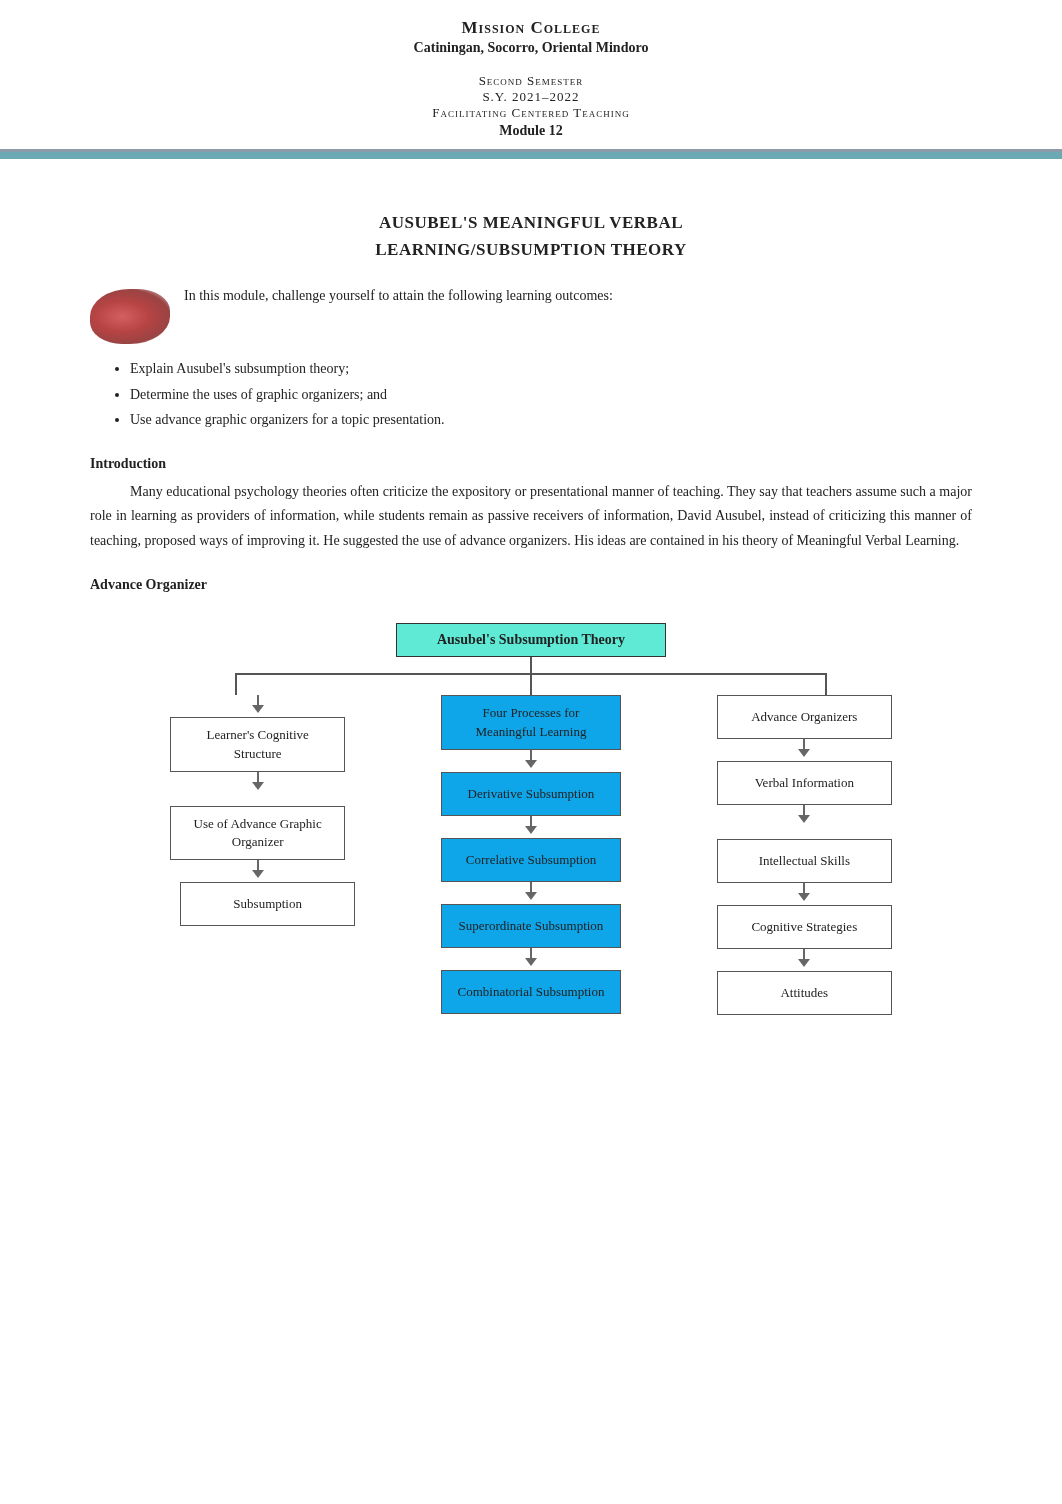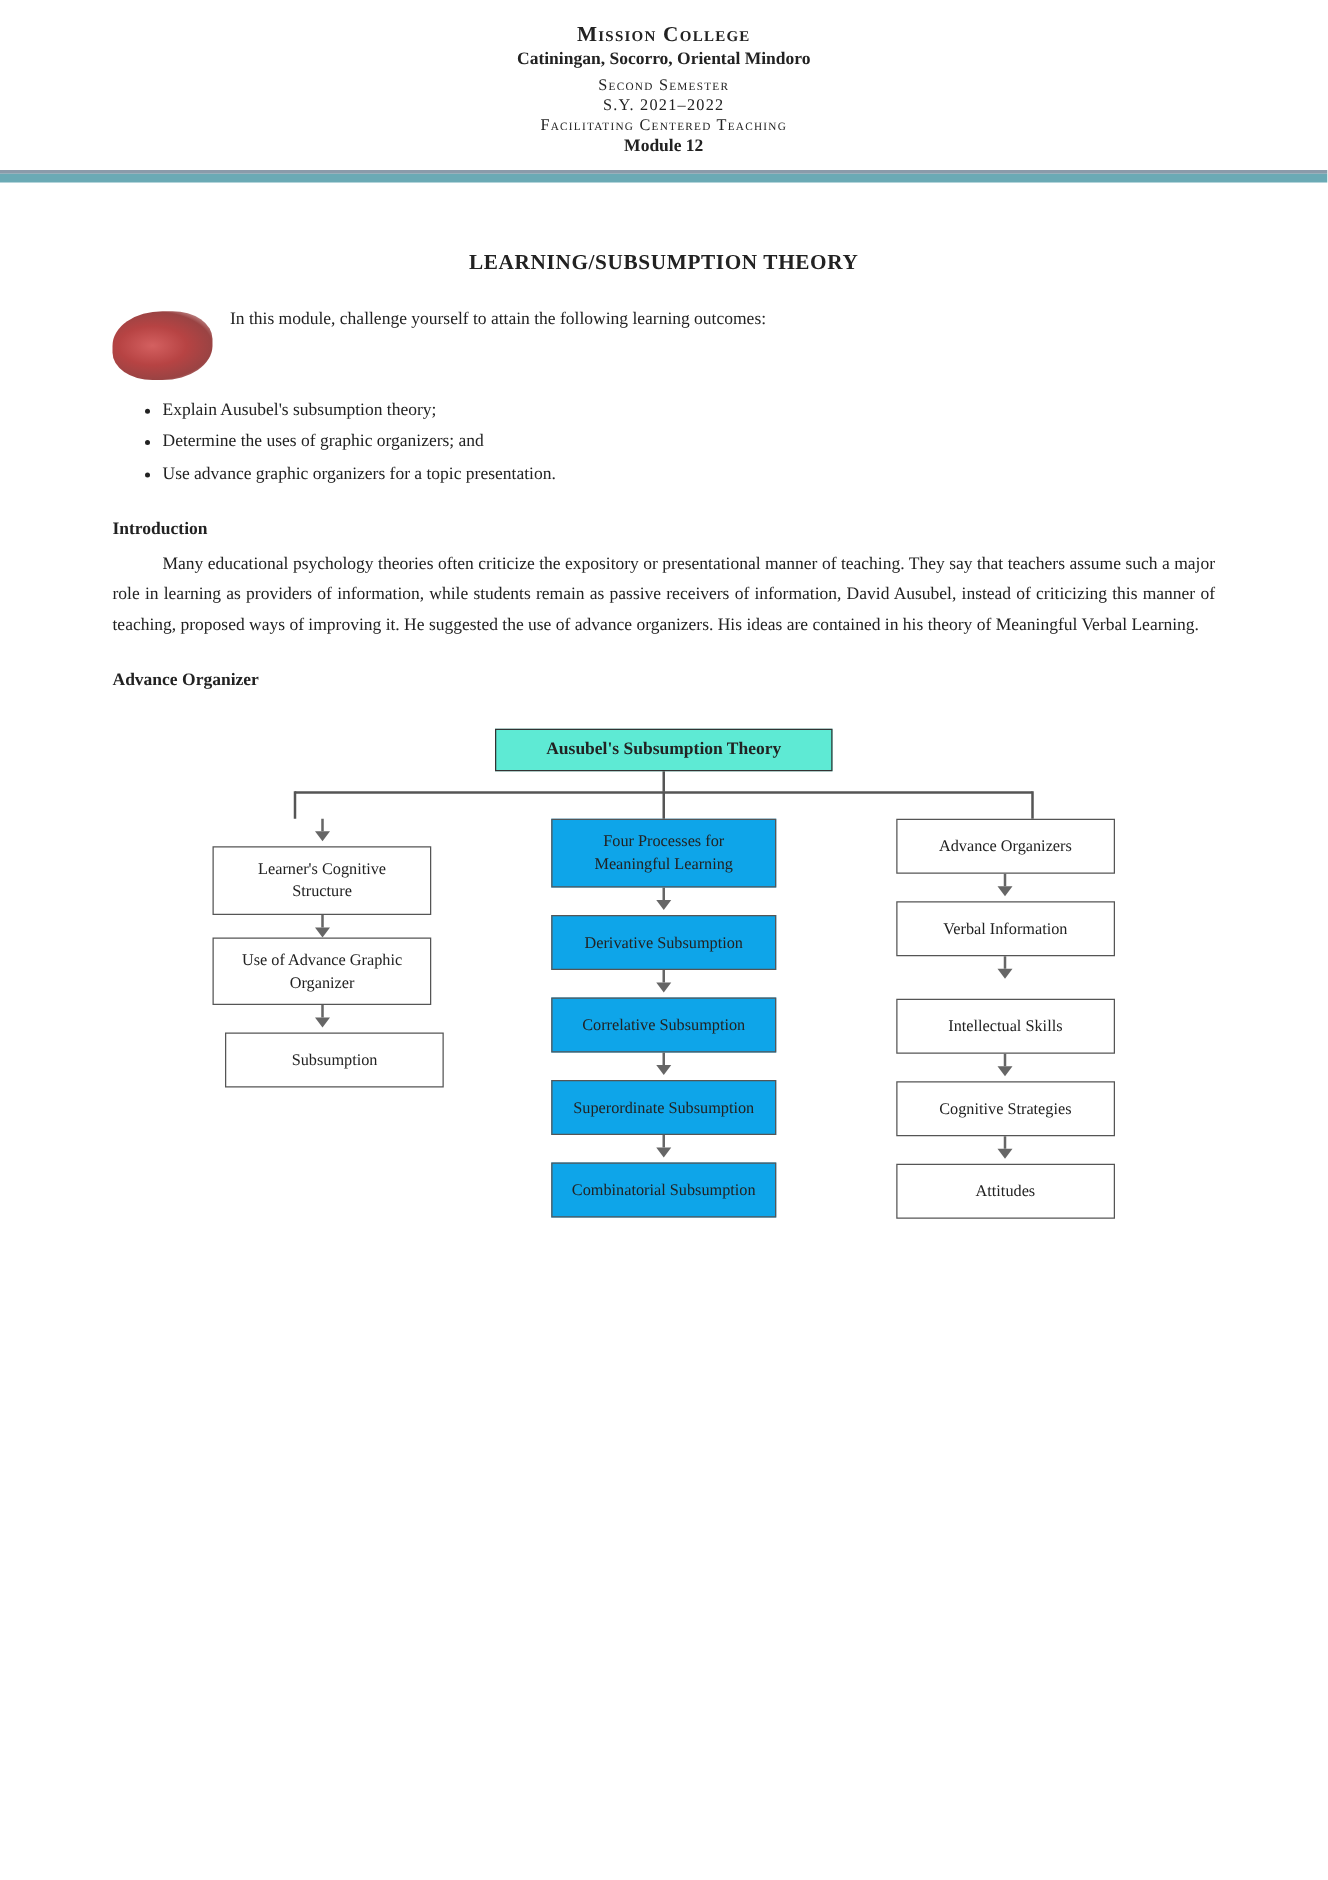--- a/index.html
+++ b/index.html
@@ -25,21 +25,21 @@
     }
     .header-subtitle {
       font-size: 14px;
       font-weight: bold;
       margin-top: 2px;
     }
     .header-sem {
       font-size: 13px;
       font-variant: small-caps;
       letter-spacing: 1px;
-      margin-top: 4px;
+      margin-top: 17px;
     }
     .header-year {
       font-size: 13px;
       font-variant: small-caps;
       letter-spacing: 1px;
     }
     .header-course {
       font-size: 13px;
       font-variant: small-caps;
       letter-spacing: 1px;
@@ -259,20 +259,21 @@
   <div class="header-sem">Second Semester</div>
   <div class="header-year">S.Y. 2021–2022</div>
   <div class="header-course">Facilitating Centered Teaching</div>
   <div class="header-module">Module 12</div>
 </div>
 <div class="teal-bar"></div>
 
 <div class="content">
 
   <div class="page-title">
+    <h1>AUSUBEL'S MEANINGFUL VERBAL</h1>
     <h1>LEARNING/SUBSUMPTION THEORY</h1>
   </div>
 
   <div class="icon-area">
     <div class="icon-blob"></div>
     <p class="intro-text">In this module, challenge yourself to attain the following learning outcomes:</p>
   </div>
 
   <ul class="bullet-list">
     <li>Explain Ausubel's subsumption theory;</li>
@@ -300,21 +301,21 @@
     <div class="diag-3col">
 
       <div class="diag-col">
         <div class="v-line" style="height:10px;"></div>
         <div class="arrow-indicator"></div>
         <div class="diag-box" style="margin-top:4px;">
           <span>Learner's Cognitive Structure</span>
         </div>
         <div class="v-line" style="height:10px;"></div>
         <div class="arrow-indicator"></div>
-        <div class="diag-box" style="margin-top:0;">
+        <div class="diag-box" style="margin-top:16px;">
           <span>Use of Advance Graphic Organizer</span>
         </div>
         <div class="v-line" style="height:10px;"></div>
         <div class="arrow-indicator"></div>
         <div class="diag-box" style="margin-top:4px;margin-left:20px;">
           <span>Subsumption</span>
         </div>
       </div>
 
       <div class="diag-col">

